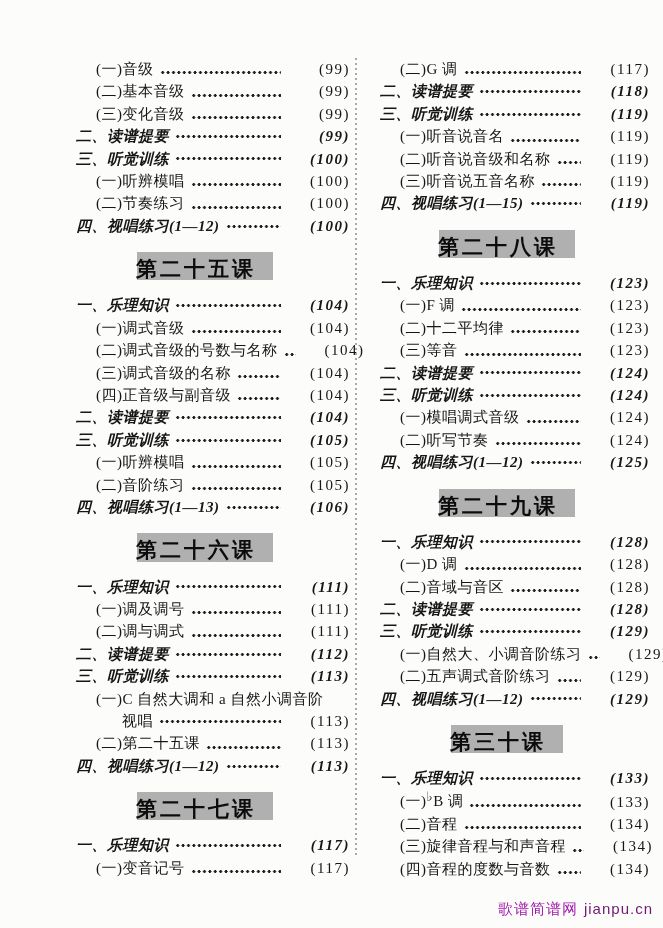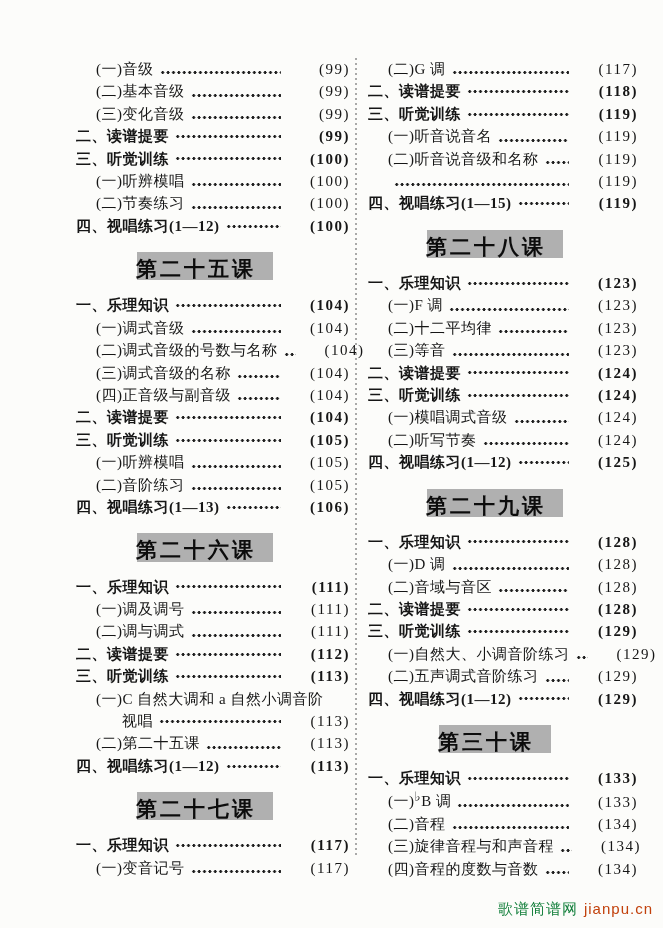--- a/index.html
+++ b/index.html
@@ -8,21 +8,21 @@
     position: relative;
     background: #fcfcfa;
     color: #161616;
     font-family: "Liberation Serif", "DejaVu Serif", serif;
     overflow: hidden;
   }
   .page { position: absolute; inset: 0; }
 
   .col { position: absolute; top: 58px; }
   .col-left  { left: 60px;  width: 290px; }
-  .col-right { left: 352px; width: 286px; }
+  .col-right { left: 364px; width: 286px; }
 
   .divider {
     position: absolute;
     left: 355px; top: 58px; height: 798px; width: 2px;
     background: repeating-linear-gradient(to bottom, #8d8d8d 0 2px, transparent 2px 5px);
     opacity: .75;
   }
 
   .block { margin: 0; }
 
@@ -40,21 +40,21 @@
     color: #0c0c0c;
     font-family: "Liberation Sans", "DejaVu Sans", sans-serif;
   }
 
   .entry {
     display: flex; align-items: center;
     font-size: 15px; line-height: 22.4px;
     white-space: nowrap;
   }
   .entry .label { flex: 0 0 auto; letter-spacing: .5px; }
-  .level-1 { font-weight: bold; padding-left: 16px; }
+  .level-1 { font-weight: bold; padding-left: 16px; font-style: italic; }
   .level-2 { padding-left: 36px; align-items: flex-end; }
   .level-3 { padding-left: 62px; }
 
   .leader {
     flex: 1 1 auto; height: 1em;
     margin: 0 3px 0 6px; min-width: 12px;
     background-image: radial-gradient(circle, #1d1d1d 1.25px, rgba(0,0,0,0) 1.7px);
     background-size: 5.4px 100%;
     background-repeat: repeat-x;
   }
@@ -63,22 +63,22 @@
     letter-spacing: 1.5px;
     margin-left: 18px;
   }
   .flat { font-size: 13px; position: relative; top: -5px; }
 
   .watermark {
     position: absolute; right: 10px; bottom: 9px;
     font-size: 15px; letter-spacing: 1px;
     font-family: "Liberation Sans", "DejaVu Sans", sans-serif;
   }
-  .wm-site { color: #15803d; }
-  .wm-url  { color: #c2410c; margin-left: 6px; }
+  .wm-site { color: #a21caf; }
+  .wm-url  { color: #701a75; margin-left: 6px; }
 </style>
 </head>
 <body>
 
 <div class="page">
   <div class="col col-left" id="col-0">
       <div class="block">
         <div class="entry level-2">
           <span class="label">(一)音级</span>
           <span class="leader"></span>
@@ -255,20 +255,21 @@
           <span class="label">(一)听音说音名</span>
           <span class="leader"></span>
           <span class="pagenum">(119)</span>
         </div>
         <div class="entry level-2">
           <span class="label">(二)听音说音级和名称</span>
           <span class="leader"></span>
           <span class="pagenum">(119)</span>
         </div>
         <div class="entry level-2">
+          <span class="label">(三)听音说五音名称</span>
           <span class="leader"></span>
           <span class="pagenum">(119)</span>
         </div>
         <div class="entry level-1">
           <span class="label">四、视唱练习(1—15)</span>
           <span class="leader"></span>
           <span class="pagenum">(119)</span>
         </div>
       </div>
       <div class="block">

